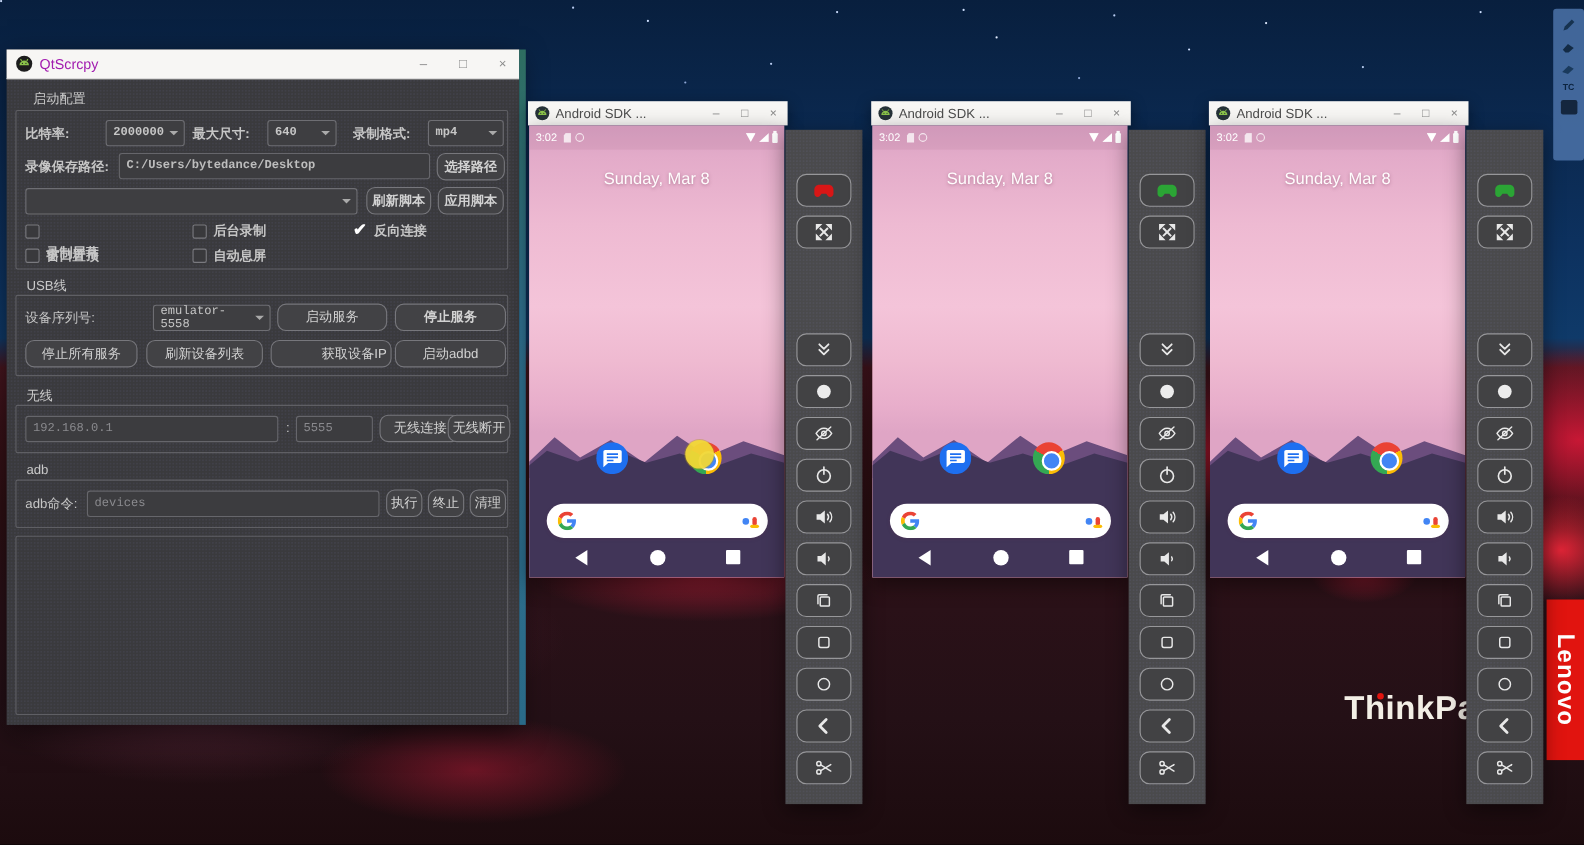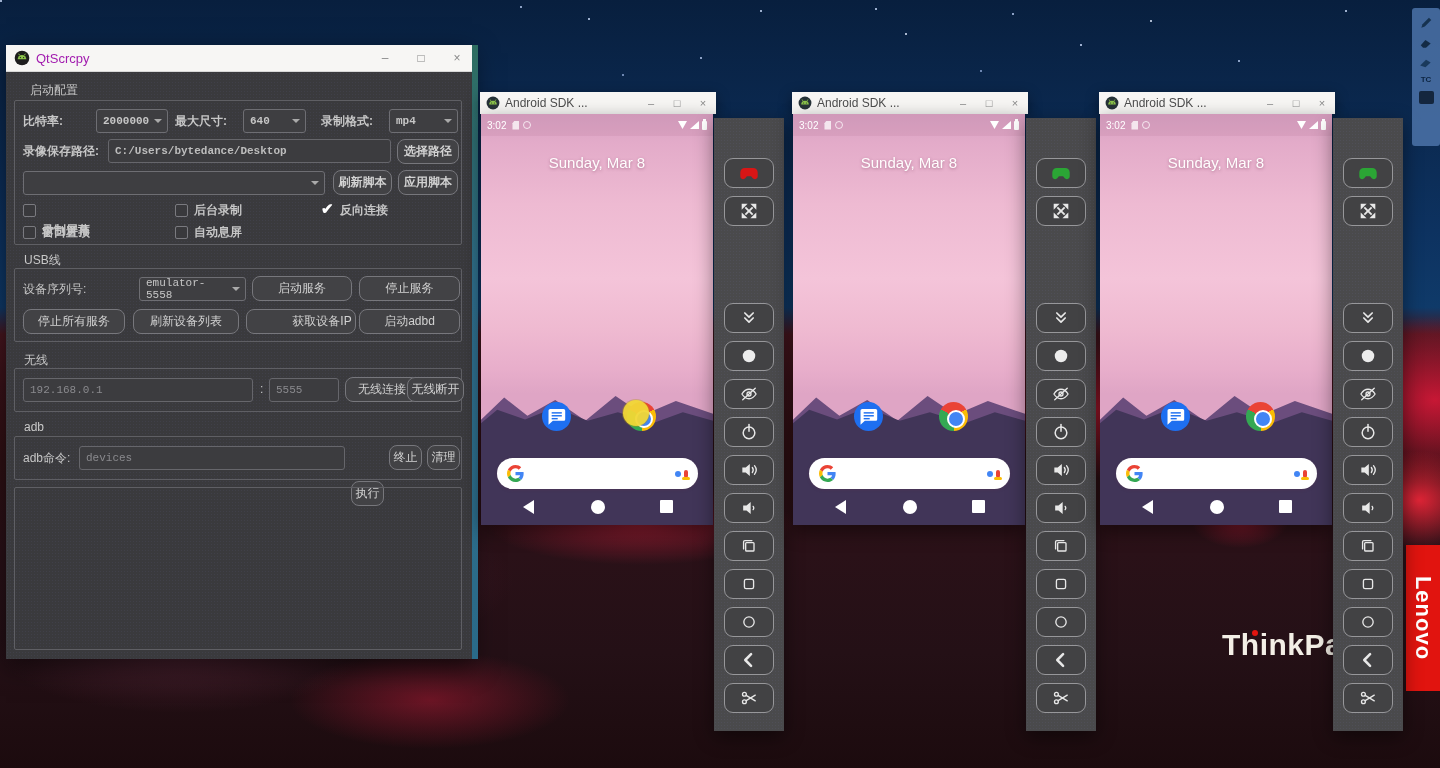--- a/index.html
+++ b/index.html
@@ -185,41 +185,41 @@
         <span class="cb-label" style="left:27px;top:124px;">窗口置顶</span>
         <span class="qcheck" style="left:160px;top:125px;"></span>
         <span class="cb-label" style="left:179px;top:124px;">自动息屏</span>
       </div>
 
       <div class="grp-label" style="left:18px;top:180px;">USB线</div>
       <div class="grp-box" style="left:8px;top:196px;width:448px;height:74px;">
         <div class="qlabel" style="left:8px;top:8px;">设备序列号:</div>
         <div class="qcombo" style="left:124px;top:8px;width:107px;">emulator-5558</div>
         <div class="qbtn" style="left:237px;top:7px;width:100px;">启动服务</div>
-        <div class="qbtn" style="left:344px;top:7px;width:101px;">停止服务</div>
+        <div class="qbtn" style="left:344px;top:7px;width:101px;font-weight:bold;">停止服务</div>
         <div class="qbtn" style="left:8px;top:40px;width:102px;">停止所有服务</div>
         <div class="qbtn" style="left:118px;top:40px;width:106px;">刷新设备列表</div>
         <div class="qbtn" style="left:231px;top:40px;width:110px;padding-left:42px;">获取设备IP</div>
         <div class="qbtn" style="left:344px;top:40px;width:101px;">启动adbd</div>
       </div>
 
       <div class="grp-label" style="left:18px;top:280px;">无线</div>
       <div class="grp-box" style="left:8px;top:296px;width:448px;height:44px;">
         <div class="qinput" style="left:8px;top:9px;width:230px;color:#8a8a8e;">192.168.0.1</div>
         <div class="colon" style="left:245px;top:13px;">:</div>
         <div class="qinput" style="left:254px;top:9px;width:70px;color:#8a8a8e;">5555</div>
         <div class="qbtn" style="left:330px;top:8px;width:74px;">无线连接</div>
         <div class="qbtn" style="left:392px;top:8px;width:57px;">无线断开</div>
       </div>
 
       <div class="grp-label" style="left:18px;top:348px;">adb</div>
       <div class="grp-box" style="left:8px;top:364px;width:448px;height:44px;">
         <div class="qlabel" style="left:8px;top:9px;">adb命令:</div>
         <div class="qinput" style="left:64px;top:9px;width:266px;color:#8a8a8e;">devices</div>
-        <div class="qbtn" style="left:336px;top:8px;width:33px;margin-top:36px;">执行</div>
+        <div class="qbtn" style="left:336px;top:8px;width:33px;">执行</div>
         <div class="qbtn" style="left:374px;top:8px;width:33px;">终止</div>
         <div class="qbtn" style="left:412px;top:8px;width:33px;">清理</div>
       </div>
 
       <div class="out-box" style="left:8px;top:415px;width:448px;height:163px;"></div>
     </div>
   </div>
 
   <div id="android-windows">
   <div class="android-window win0">

